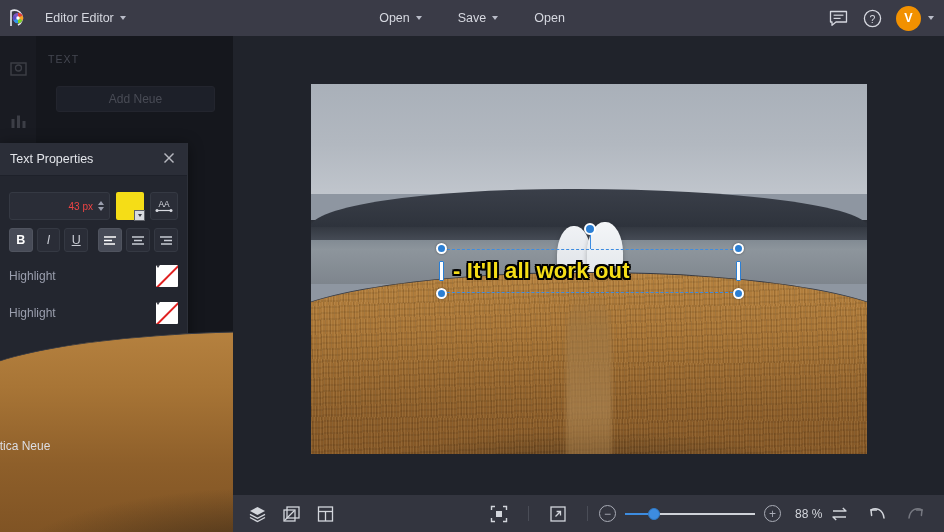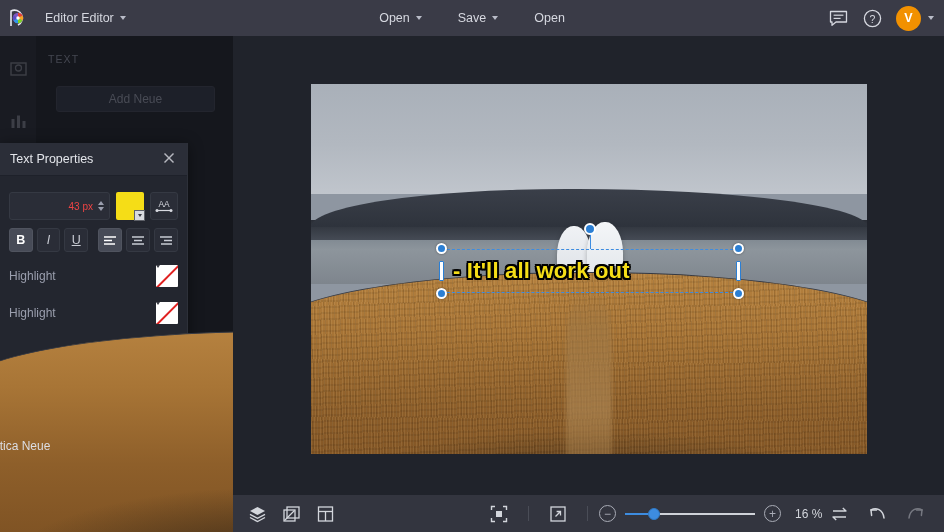--- a/index.html
+++ b/index.html
@@ -545,21 +545,21 @@
         <span>−</span>
       </div>
       <div class="slider">
         <div class="slider-track"></div>
         <div class="slider-fill"></div>
         <div class="slider-knob"></div>
       </div>
       <div class="circ-btn">
         <span>+</span>
       </div>
-      <div class="zoom-pct">16 %</div>
+      <div class="zoom-pct">88 %</div>
     </div>
 
     <div class="bb-right">
       <div class="bb-icon">
         <svg width="19" height="16" viewBox="0 0 19 16">
           <path d="M3 5 H16 L12.8 2" fill="none" stroke="#d3d6dc" stroke-width="1.4" stroke-linejoin="round"></path>
           <path d="M16 11 H3 L6.2 14" fill="none" stroke="#d3d6dc" stroke-width="1.4" stroke-linejoin="round"></path>
         </svg>
       </div>
       <div class="bb-icon">

